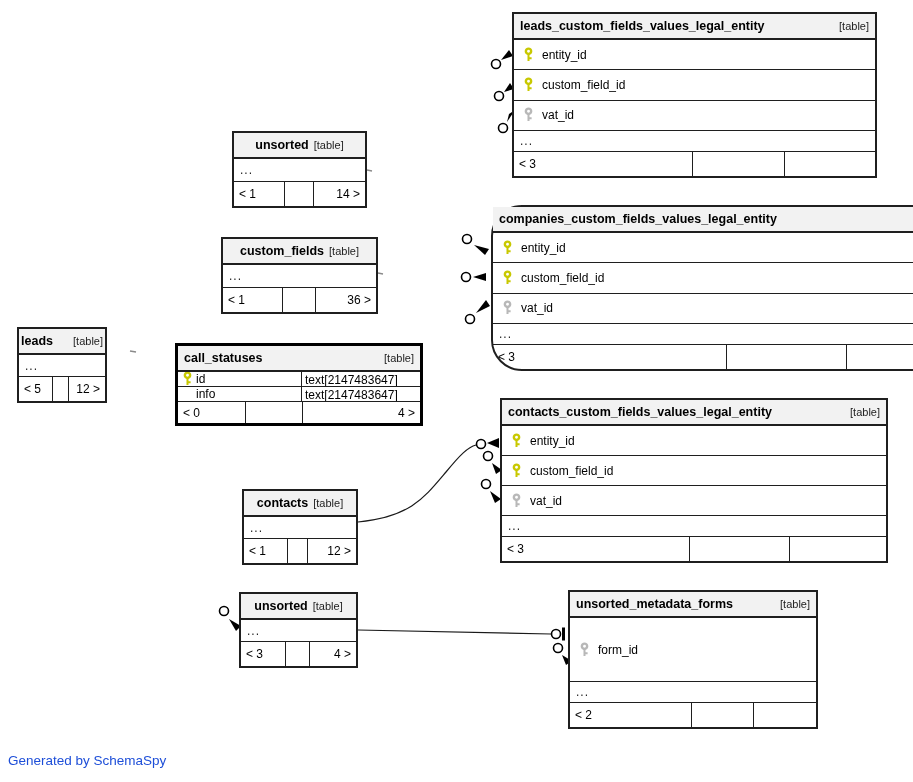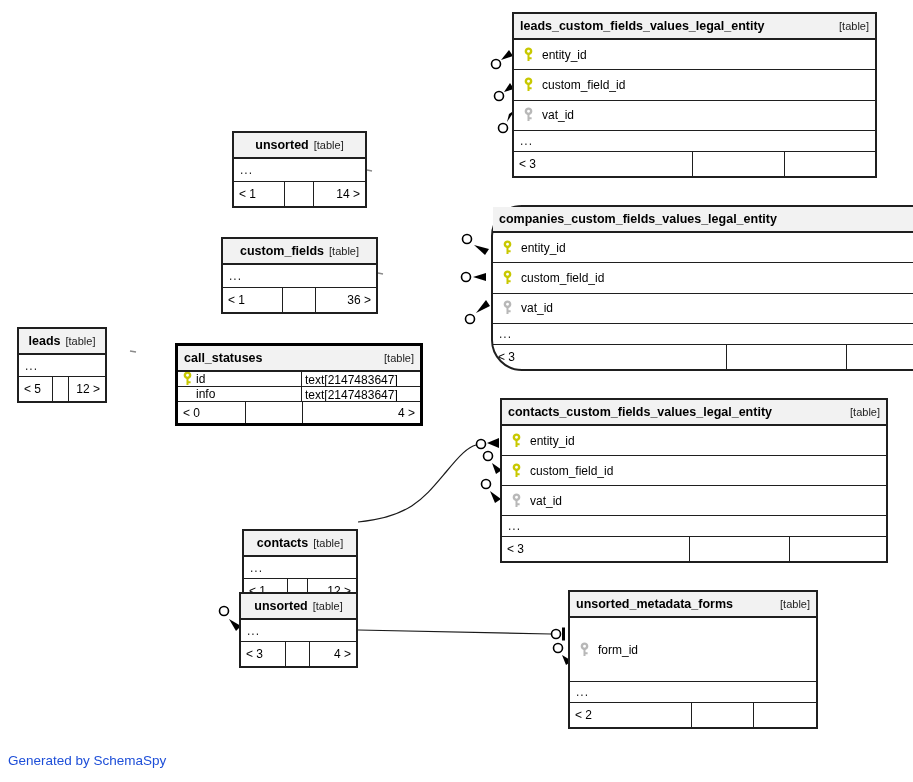--- a/index.html
+++ b/index.html
@@ -224,21 +224,21 @@
     </div>
     <div class="erow">...</div>
     <div class="ftr">
       <span class="fcell" style="width:39%">&lt; 1</span>
       <span class="fcell" style="width:22%"></span>
       <span class="fcell r" style="width:39%">36 &gt;</span>
     </div>
   </div>
 
   <div class="tbl" style="left:17px; top:327px; width:90px; height:76px;">
-    <div class="hdr center" style="padding:0 2px;">
+    <div class="hdr center" style="padding:0 2px;justify-content:space-between;">
       <span class="nm">leads</span>
       <span class="tag">[table]</span>
     </div>
     <div class="erow">...</div>
     <div class="ftr">
       <span class="fcell" style="width:40%">&lt; 5</span>
       <span class="fcell" style="width:18%"></span>
       <span class="fcell r" style="width:42%">12 &gt;</span>
     </div>
   </div>
@@ -303,21 +303,21 @@
       <span class="col-name">vat_id</span>
     </div>
     <div class="erow fixed">...</div>
     <div class="ftr">
       <span class="fcell" style="width:49%">&lt; 3</span>
       <span class="fcell" style="width:26%"></span>
       <span class="fcell r" style="width:25%"></span>
     </div>
   </div>
 
-  <div class="tbl" style="left:242px; top:489px; width:116px; height:76px;margin-top:40px;">
+  <div class="tbl" style="left:242px; top:489px; width:116px; height:76px;">
     <div class="hdr center">
       <span class="nm">contacts</span>
       <span class="tag">[table]</span>
     </div>
     <div class="erow">...</div>
     <div class="ftr">
       <span class="fcell" style="width:39%">&lt; 1</span>
       <span class="fcell" style="width:18%"></span>
       <span class="fcell r" style="width:43%">12 &gt;</span>
     </div>

